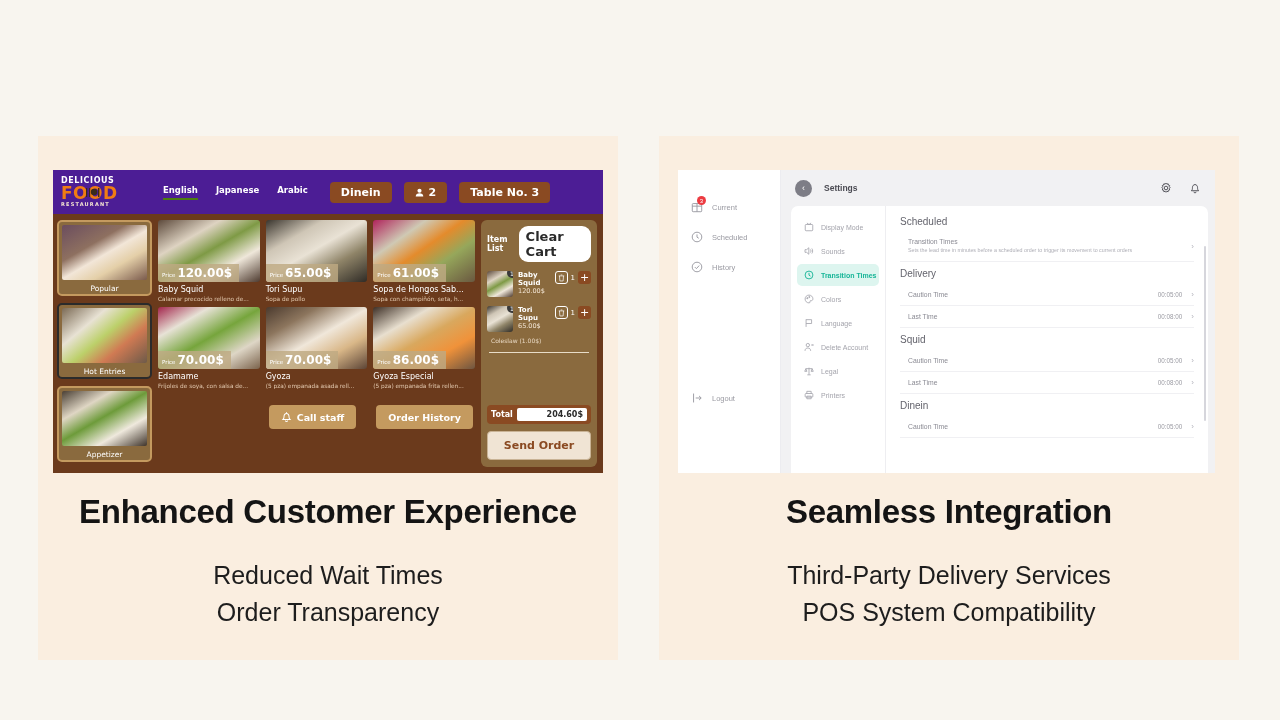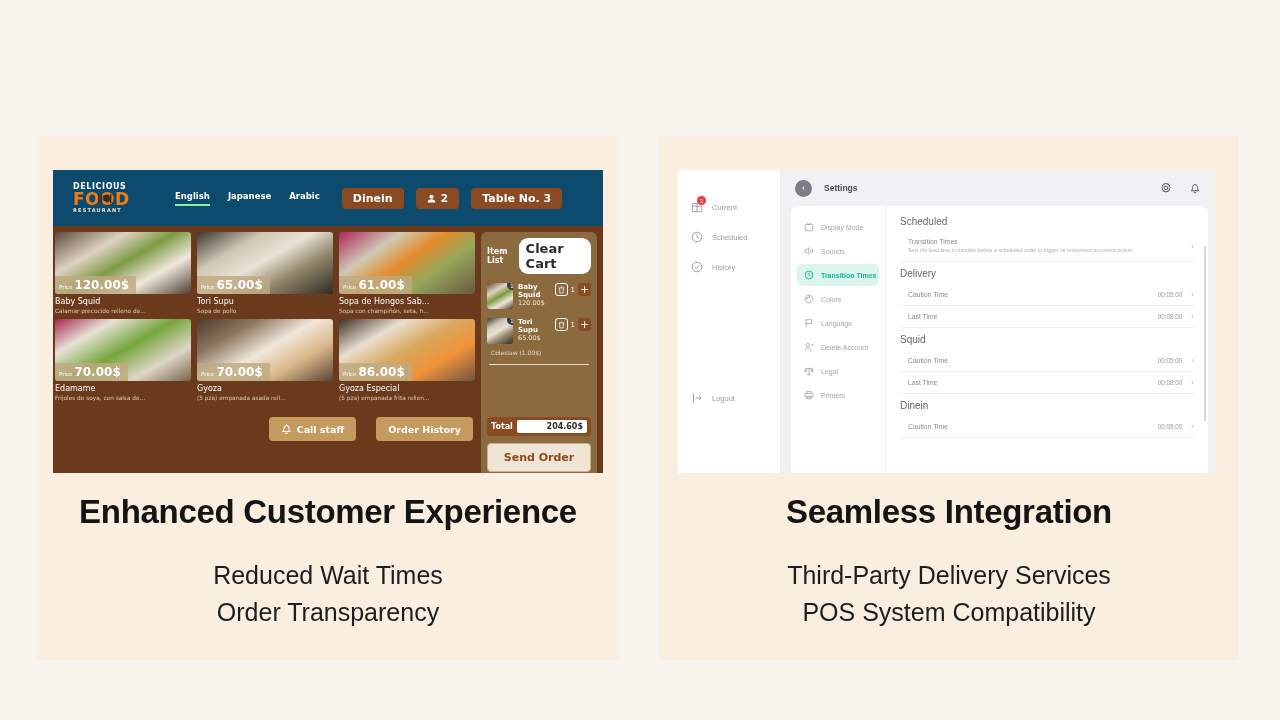--- a/index.html
+++ b/index.html
@@ -56,32 +56,32 @@
 
   
   .app-rest {
     position: relative;
     width: 550px; height: 303px;
     background: #6b3a1c;
     font-family: "DejaVu Sans", sans-serif;
   }
   .rest-top {
     position: relative;
-    height: 56px;
-    background: #0c4a6e;
-    display: flex; align-items: center; padding-left: 12px;
+    height: 44px;
+    background: #4c1d95;
+    display: flex; align-items: center;
   }
   .logo-box { width: 100px; padding-left: 8px; line-height: 1; }
   .logo-l1 { font-size: 8px; font-weight: bold; color: #fff; letter-spacing: .6px; }
   .logo-l2 { font-size: 17px; font-weight: bold; color: #f07c13; letter-spacing: .5px; position: relative; }
   .logo-l2 .fork { position: absolute; left: 24px; top: 3px; width: 16px; height: 9px; }
   .logo-l3 { font-size: 5px; font-weight: bold; color: #f6e7d2; letter-spacing: 1.2px; }
   .langs { display: flex; gap: 18px; margin-left: 10px; }
   .lang { font-size: 8.5px; color: #fff; font-weight: bold; padding-bottom: 3px; }
-  .lang.active { border-bottom: 2px solid #86efac; }
+  .lang.active { border-bottom: 2px solid #4d7c0f; }
   .pill {
     background: #8a4a22; color: #fff; border-radius: 4px;
     font-size: 11px; font-weight: bold; padding: 4px 11px;
     display: flex; align-items: center; gap: 5px;
   }
   .pills { display: flex; gap: 12px; margin-left: 22px; }
 
   .rest-body { display: flex; height: 259px; }
 
   .cat-col { width: 103px; padding: 6px 4px 4px 4px; }
@@ -276,20 +276,40 @@
                   </svg>
               </span>
               <span>2</span>
             </div>
             <div class="pill">Table No. 3</div>
           </div>
         </div>
 
         <div class="rest-body">
 
+          <div class="cat-col">
+            <div class="cat">
+              <div class="thumb">
+                  <div class="ph ph-gyoza"></div>
+                </div>
+              <div class="lbl">Popular</div>
+            </div>
+            <div class="cat sel">
+              <div class="thumb">
+                  <div class="ph ph-hot"></div>
+                </div>
+              <div class="lbl">Hot Entries</div>
+            </div>
+            <div class="cat">
+              <div class="thumb">
+                  <div class="ph ph-app"></div>
+                </div>
+              <div class="lbl">Appetizer</div>
+            </div>
+          </div>
 
           <div class="menu-col">
             <div class="menu-grid">
 
               <div class="mi">
                 <div class="mi-img">
                   <div class="ph ph-squid"></div>
                   <div class="price-tag">
                     <span class="pw">Price</span>
                     <span class="pv">120.00$</span>

